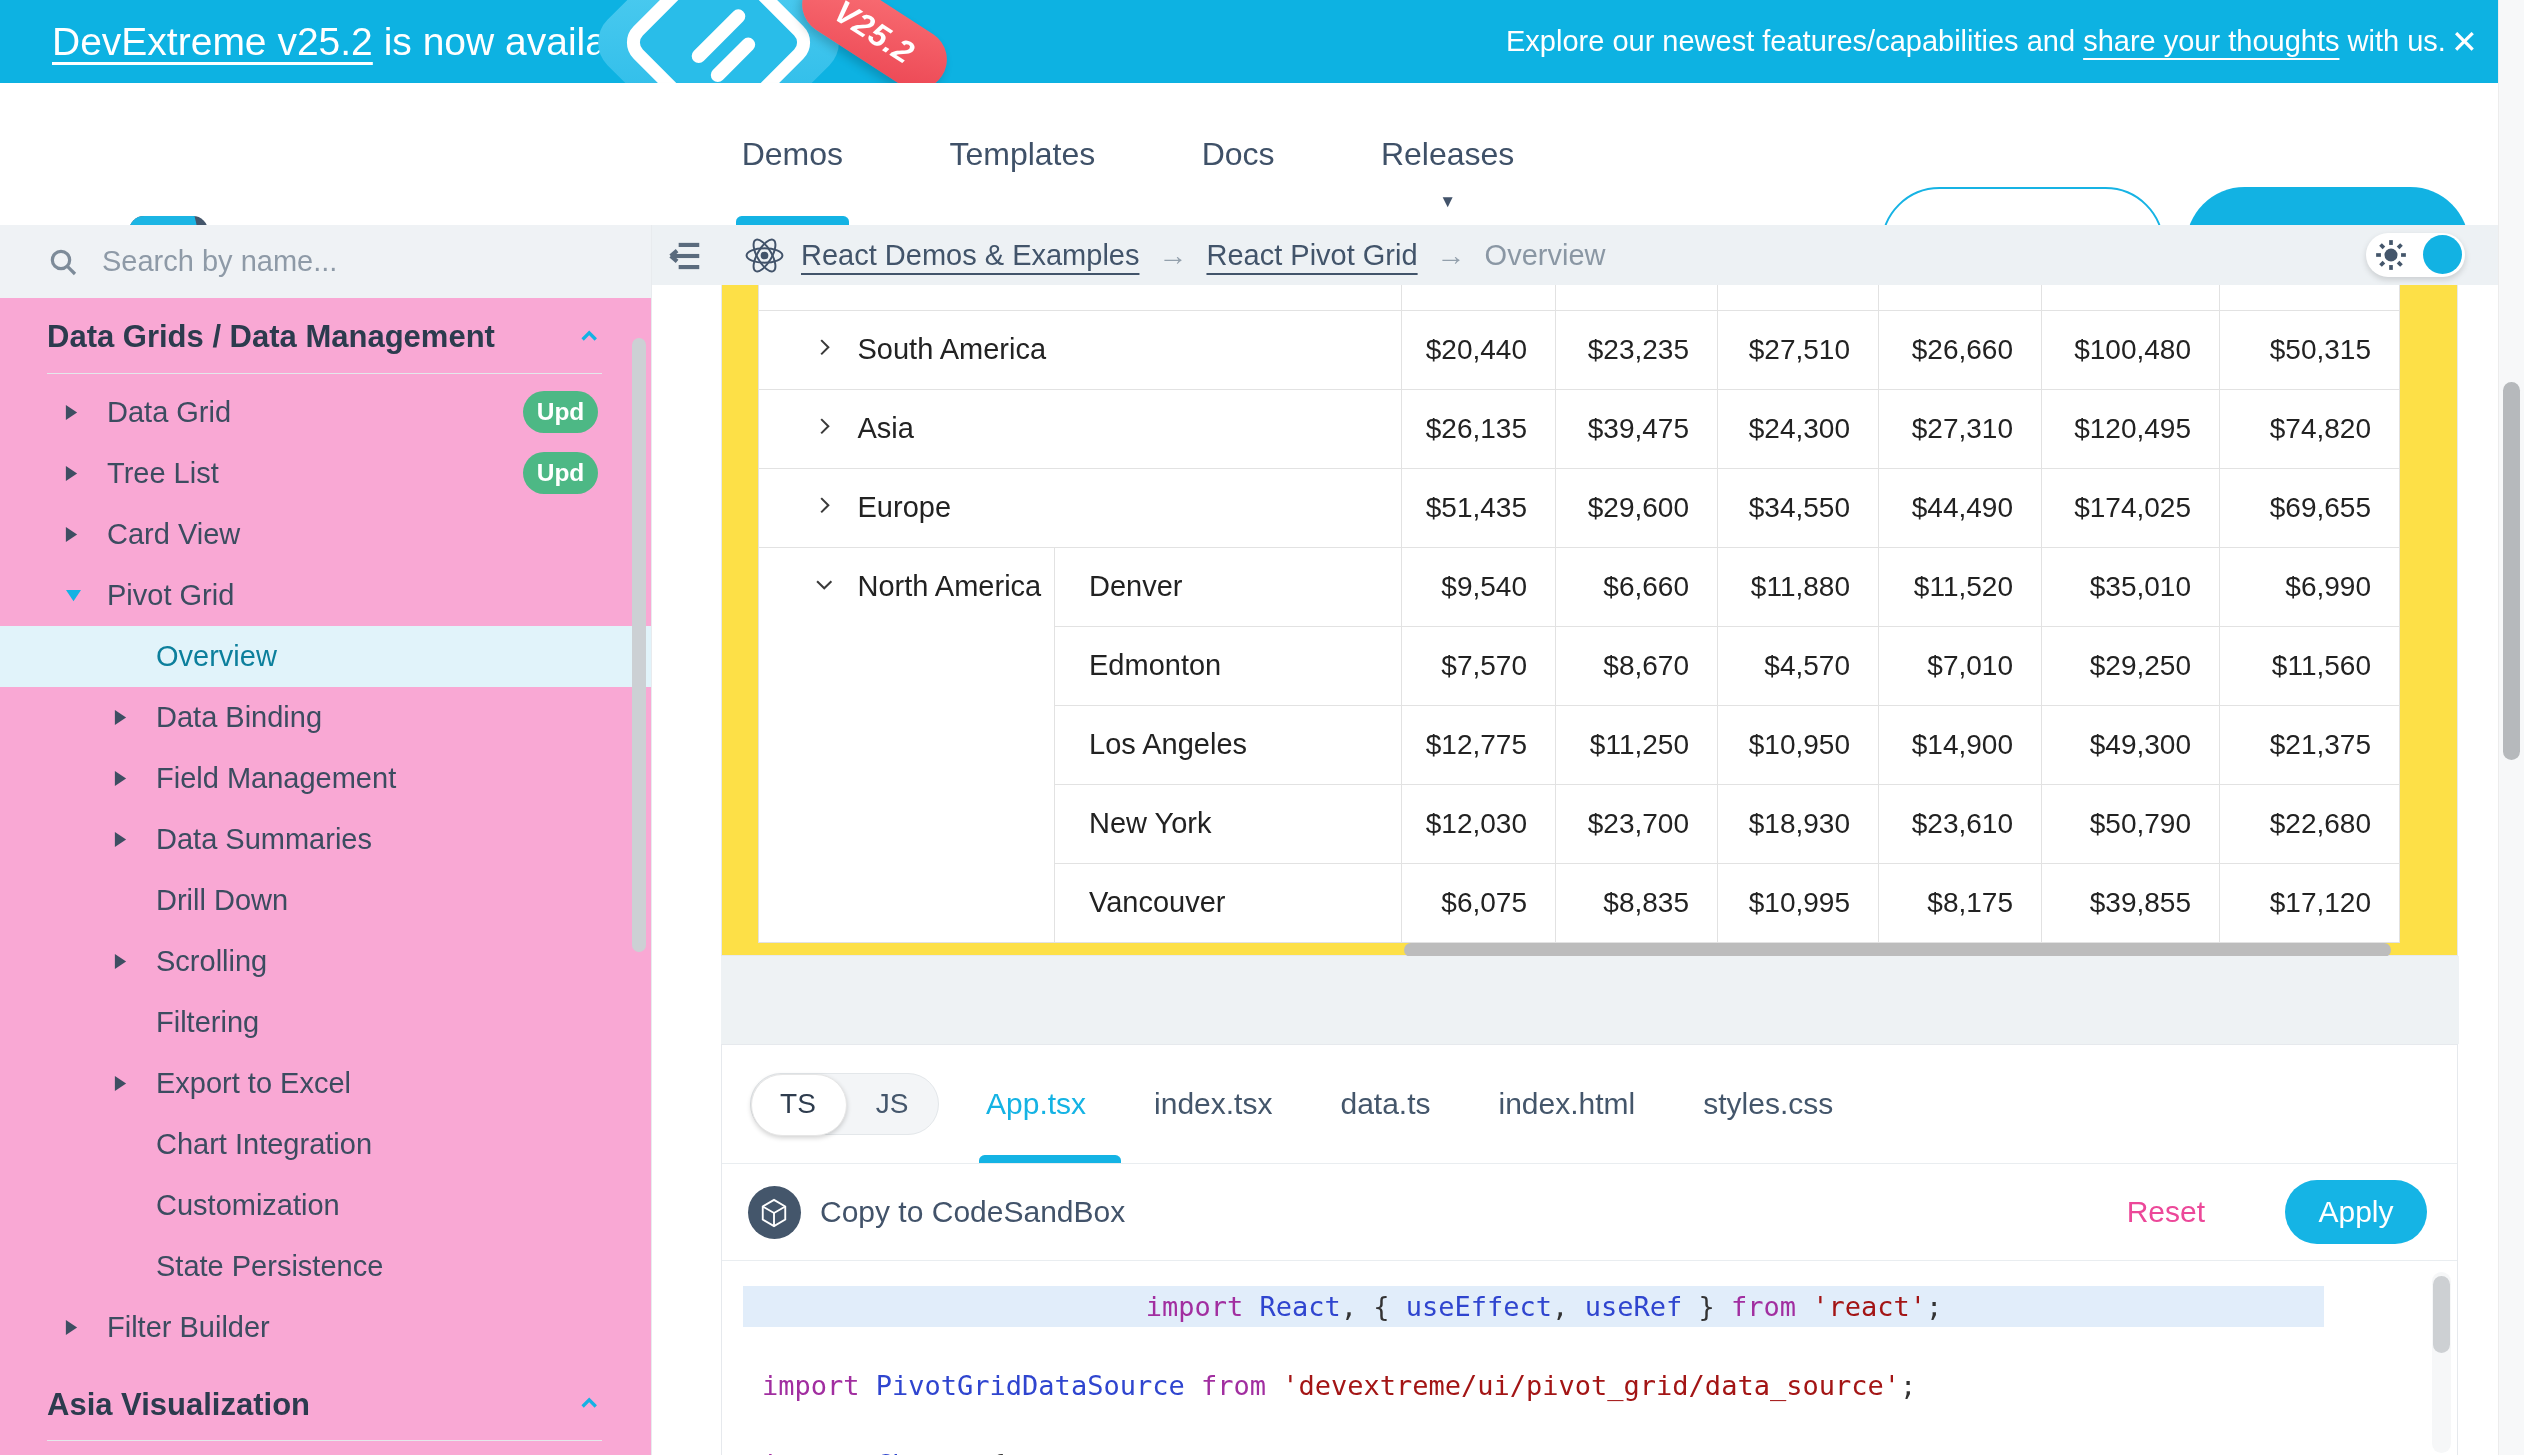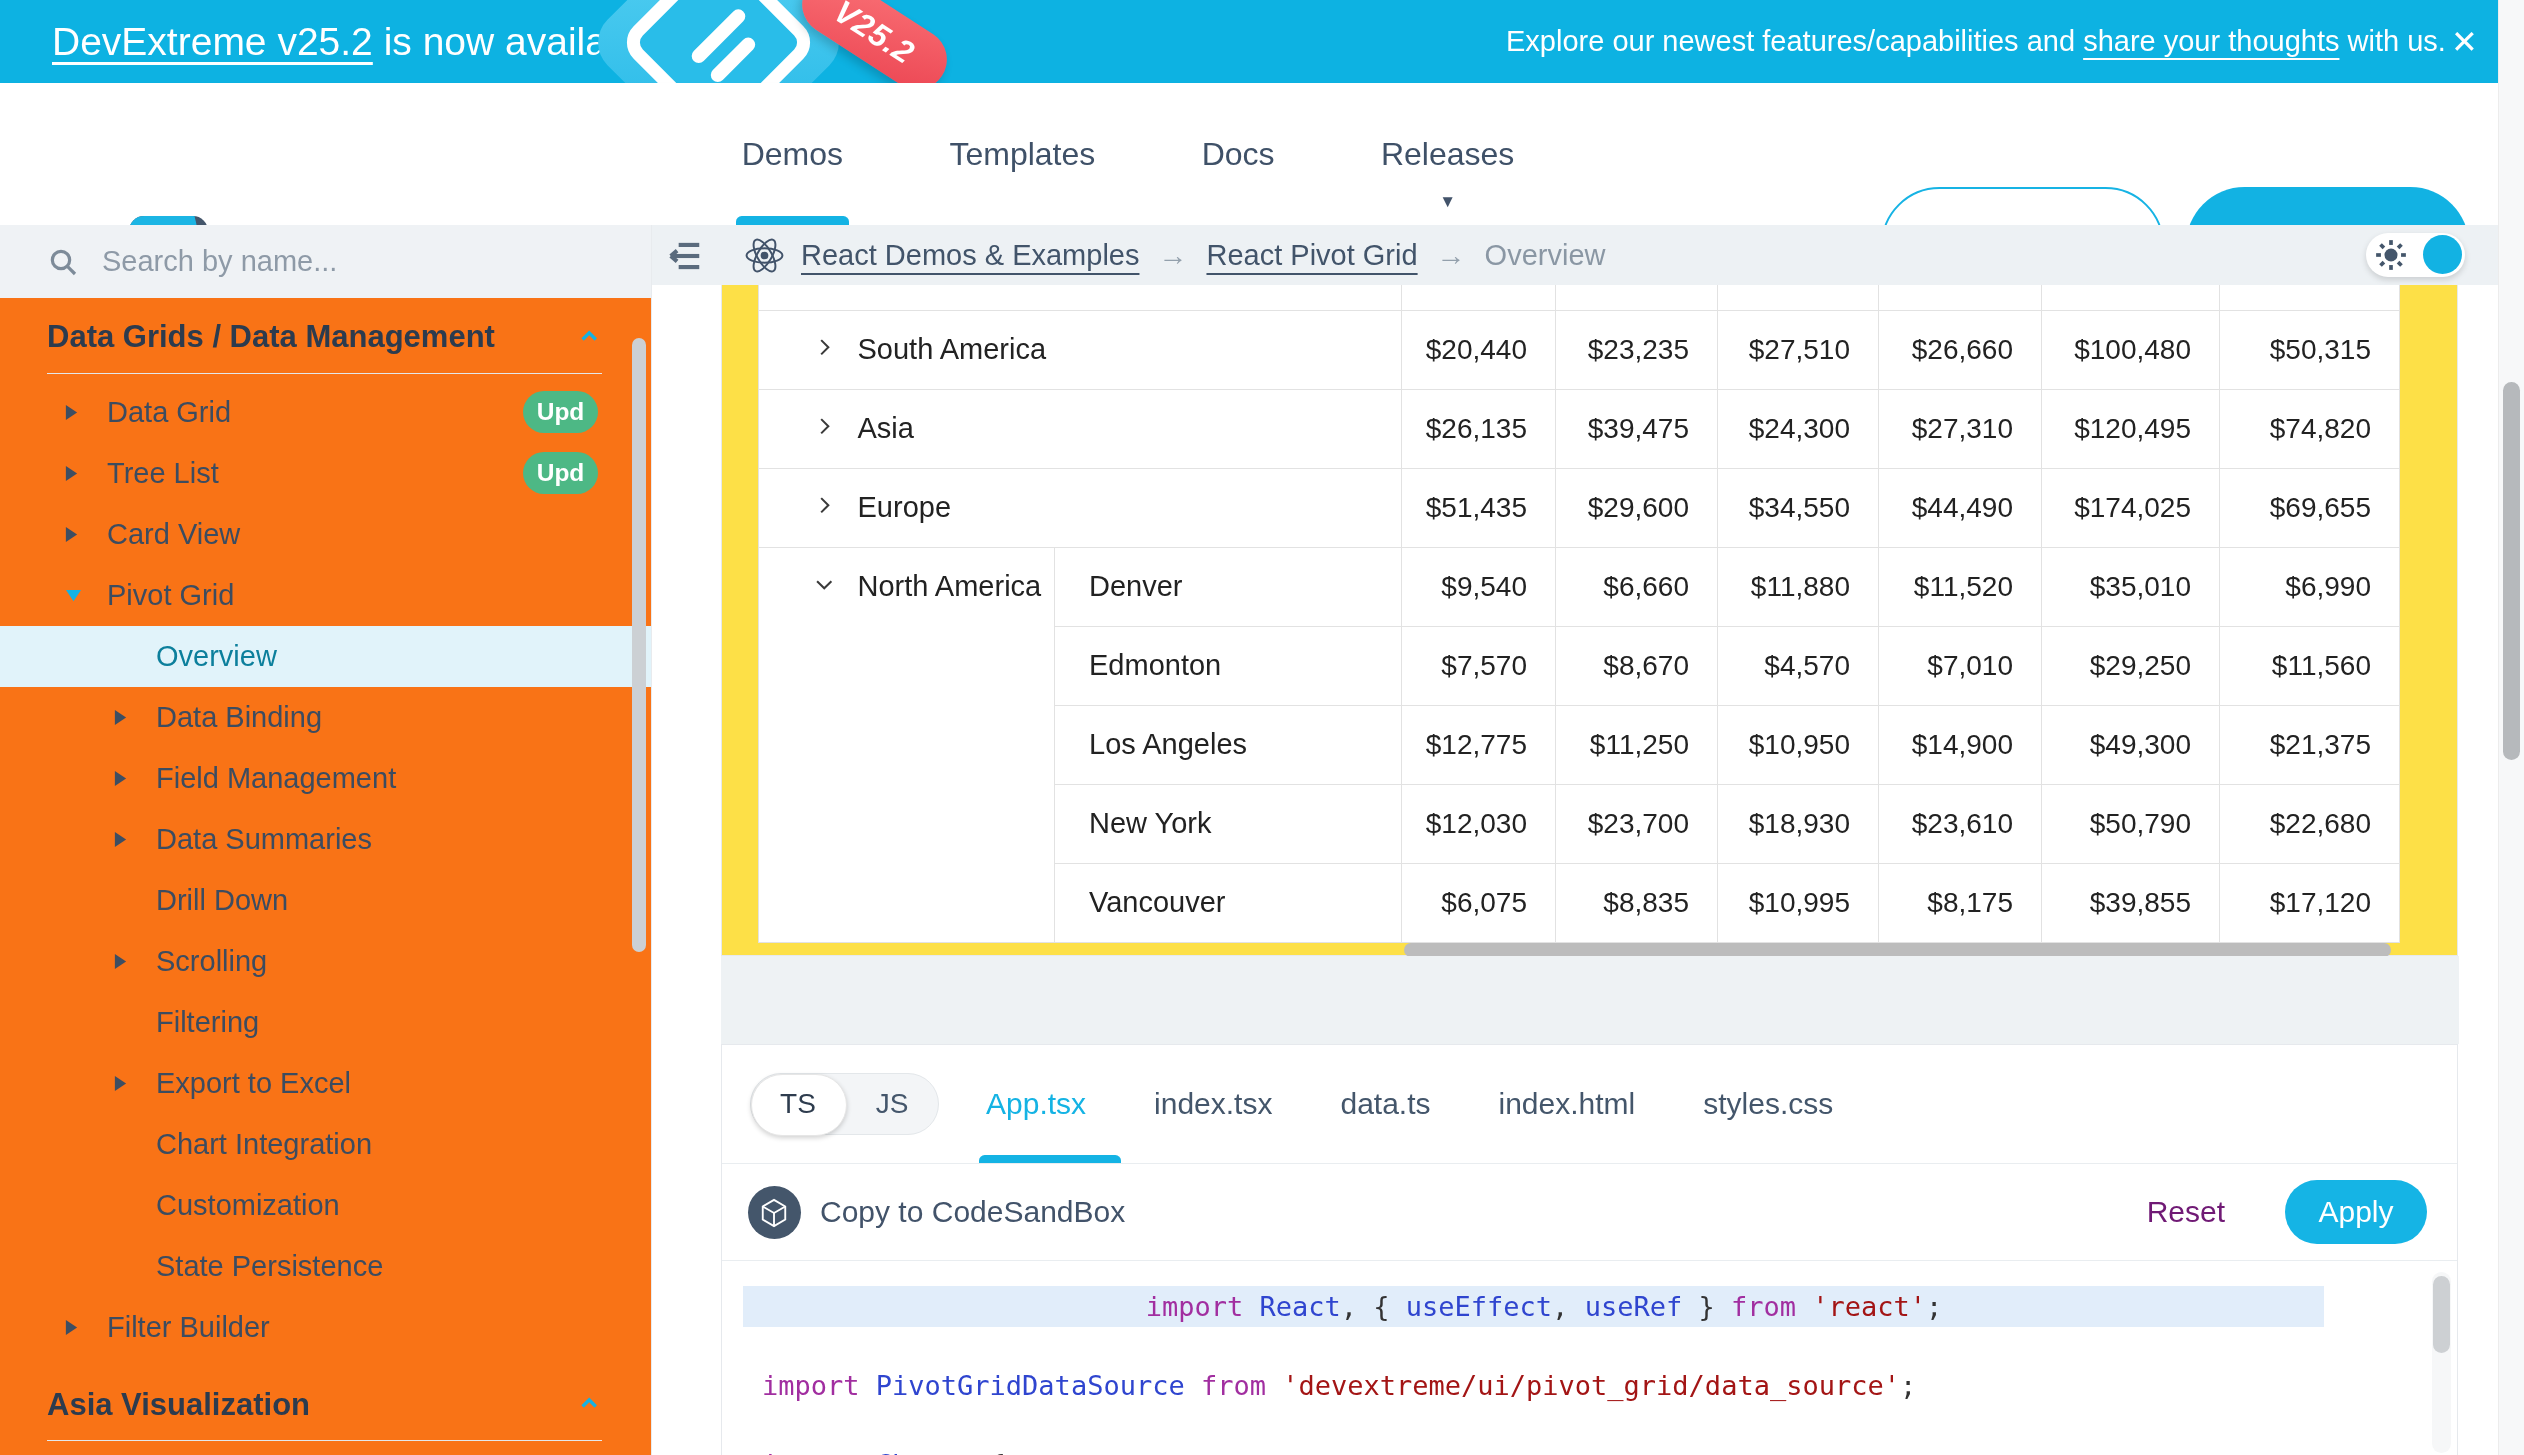--- a/index.html
+++ b/index.html
@@ -30,21 +30,21 @@
   .byline{position:absolute;left:229px;top:198px;font-size:23.6px;color:#9aa7b2;}
   .platform{position:absolute;left:477px;top:141px;font-size:43px;font-weight:bold;color:#14b2e3;}
   .plat-caret{position:absolute;left:609px;top:166px;font-size:21px;color:#3a4a5e;cursor:pointer;}
   .nav{position:absolute;left:736px;top:0;height:142px;display:flex;gap:95px;align-items:center;}
   .nav-item{position:relative;height:142px;display:flex;align-items:center;font-size:32px;color:#3f5168;cursor:pointer;padding:0 5.7px;}
   .nav-underline{position:absolute;left:0;right:0;bottom:0;height:9.4px;border-radius:5.7px 5.7px 0 0;background:#14b3e4;}
   .nav-caret{position:absolute;left:50%;transform:translateX(-50%);bottom:13.2px;font-size:17px;color:#42536a;}
   .btn-free{position:absolute;left:1881px;top:104px;width:283px;height:117px;border:2.8px solid #16b3e4;border-radius:59px;box-sizing:border-box;display:flex;align-items:center;justify-content:center;gap:15px;color:#12aede;font-size:32px;cursor:pointer;background:#fff;}
   .btn-buy{position:absolute;left:2186px;top:104px;width:283px;height:117px;border-radius:59px;background:#12b2e3;display:flex;align-items:center;justify-content:center;gap:17px;color:#fff;font-size:34px;cursor:pointer;}
   
-  .sidebar{position:absolute;left:0;top:225px;width:652px;height:1231px;background:#f97316;border-right:1.9px solid #e8ebee;box-sizing:border-box;}
+  .sidebar{position:absolute;left:0;top:225px;width:652px;height:1231px;background:#f9a8d4;border-right:1.9px solid #e8ebee;box-sizing:border-box;}
   .search-row{height:73px;background:#eff2f5;display:flex;align-items:center;padding-left:47px;gap:21px;}
   .search-row input{border:none;outline:none;background:transparent;font-size:29px;color:#3c4c60;width:453px;font-family:inherit;}
   .search-row input::placeholder{color:#8e9aa7;}
   .side-list{padding-top:9.4px;}
   .side-section{height:60px;display:flex;align-items:center;padding:0 49px 0 47px;}
   .side-section .t{font-size:31px;font-weight:bold;color:#2c3b4e;}
   .side-section .chev{margin-left:auto;}
   .side-divider{border-top:1.9px solid #e4e8eb;margin:5.7px 49px 7.6px 47px;}
   .side-item{height:61px;display:flex;align-items:center;cursor:pointer;font-size:29px;color:#3c4c60;}
   .side-item.lvl1{padding-left:64px;}
@@ -90,21 +90,21 @@
   .lang-knob{position:absolute;left:0;top:0;width:94px;height:60px;background:#fff;border:0.9px solid #e6e6e6;border-radius:32px;box-shadow:0 1.9px 5.7px rgba(0,0,0,.18);}
   .lang-opt{position:absolute;top:0;height:60px;width:94px;display:flex;align-items:center;justify-content:center;font-size:28px;color:#2e3c4e;}
   .lang-opt.js{left:94px;color:#44566b;}
   .tabs{position:absolute;left:264px;top:0;height:118px;display:flex;gap:68px;align-items:center;font-size:30px;color:#44566b;}
   .tab{cursor:pointer;}
   .tab.active{color:#14b3e4;}
   .tab-underline{position:absolute;left:257px;bottom:0;width:142px;height:8.5px;background:#14b3e4;border-radius:5.7px 5.7px 0 0;}
   .sandbox-row{position:relative;height:96px;border-bottom:1.9px solid #e9edf0;}
   .csb-ic{position:absolute;left:25.5px;top:22px;width:53px;height:53px;border-radius:50%;background:#44566b;display:flex;align-items:center;justify-content:center;cursor:pointer;}
   .csb-label{position:absolute;left:98px;top:0;height:96px;display:flex;align-items:center;font-size:30px;color:#42536a;cursor:pointer;}
-  .reset-btn{position:absolute;right:232px;top:0;height:96px;display:flex;align-items:center;font-size:30px;color:#701a75;cursor:pointer;}
+  .reset-btn{position:absolute;right:252px;top:0;height:96px;display:flex;align-items:center;font-size:30px;color:#ec4899;cursor:pointer;}
   .apply-btn{position:absolute;right:30px;top:16px;width:142px;height:64px;border-radius:32px;background:#15b4e5;color:#fff;font-size:30px;display:flex;align-items:center;justify-content:center;cursor:pointer;}
   .code-area{position:relative;padding-top:24.5px;font-family:"DejaVu Sans Mono","Liberation Mono",monospace;font-size:27px;}
   .code-line{height:41px;line-height:41px;margin:0 0 38px 40px;white-space:pre;}
   .code-line.hl{margin-left:21px;padding-left:21px;width:1560px;background:#e1edfa;text-align:center;}
   .tok-kw{color:#a12ea0;}
   .tok-id{color:#2f45cf;}
   .tok-str{color:#a31515;}
   .tok-pl{color:#333;}
   .code-scroll{position:absolute;right:5.7px;top:227px;width:19px;height:181px;background:#f6f7f8;border-radius:9.4px;}
   .code-scroll .thumb{position:absolute;left:0.9px;top:3.8px;width:17px;height:77px;background:#cdd0d3;border-radius:8.5px;cursor:pointer;}

